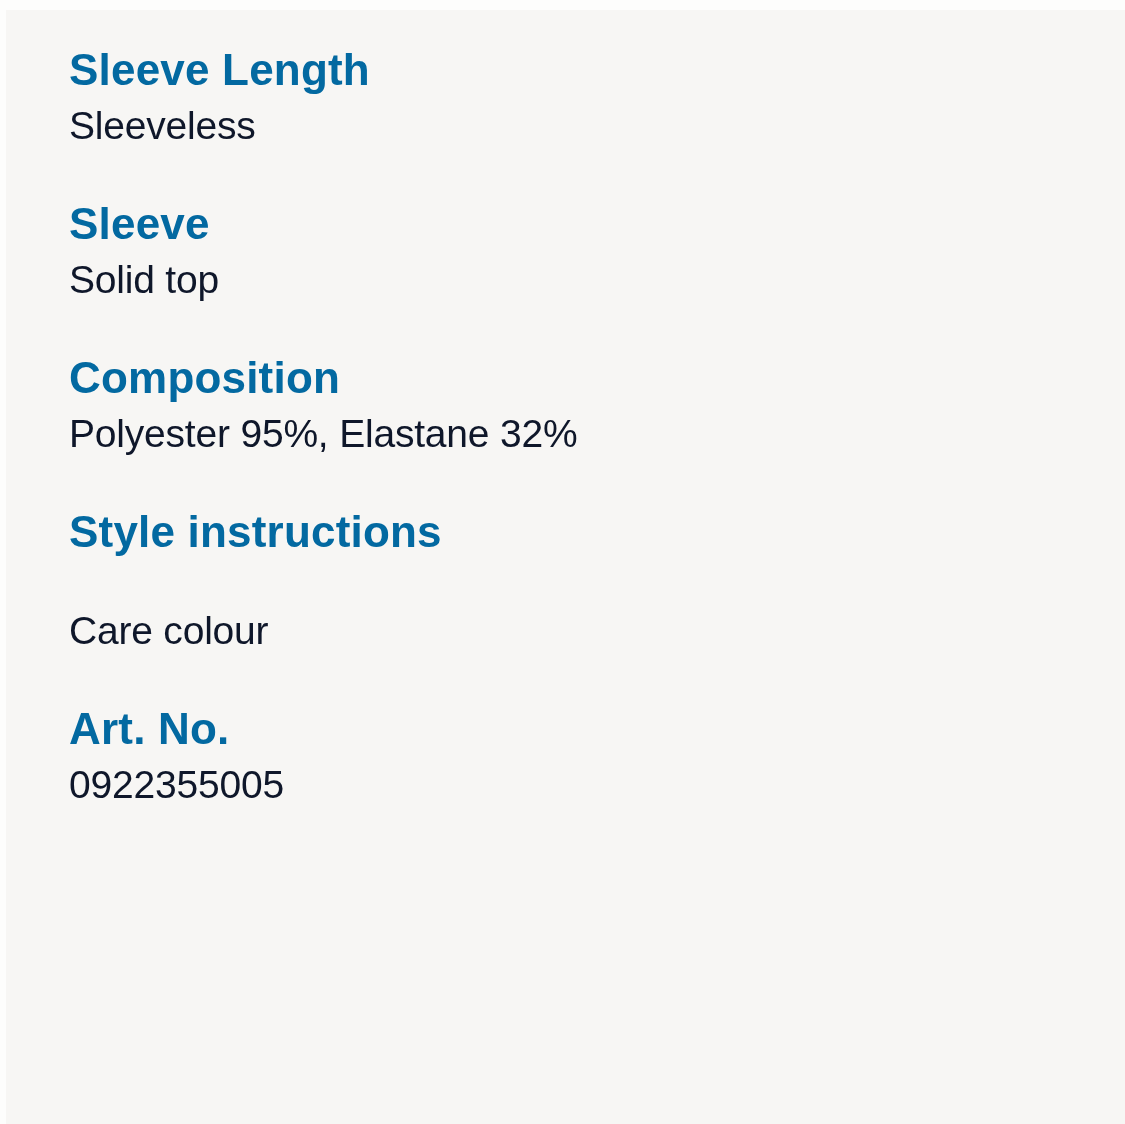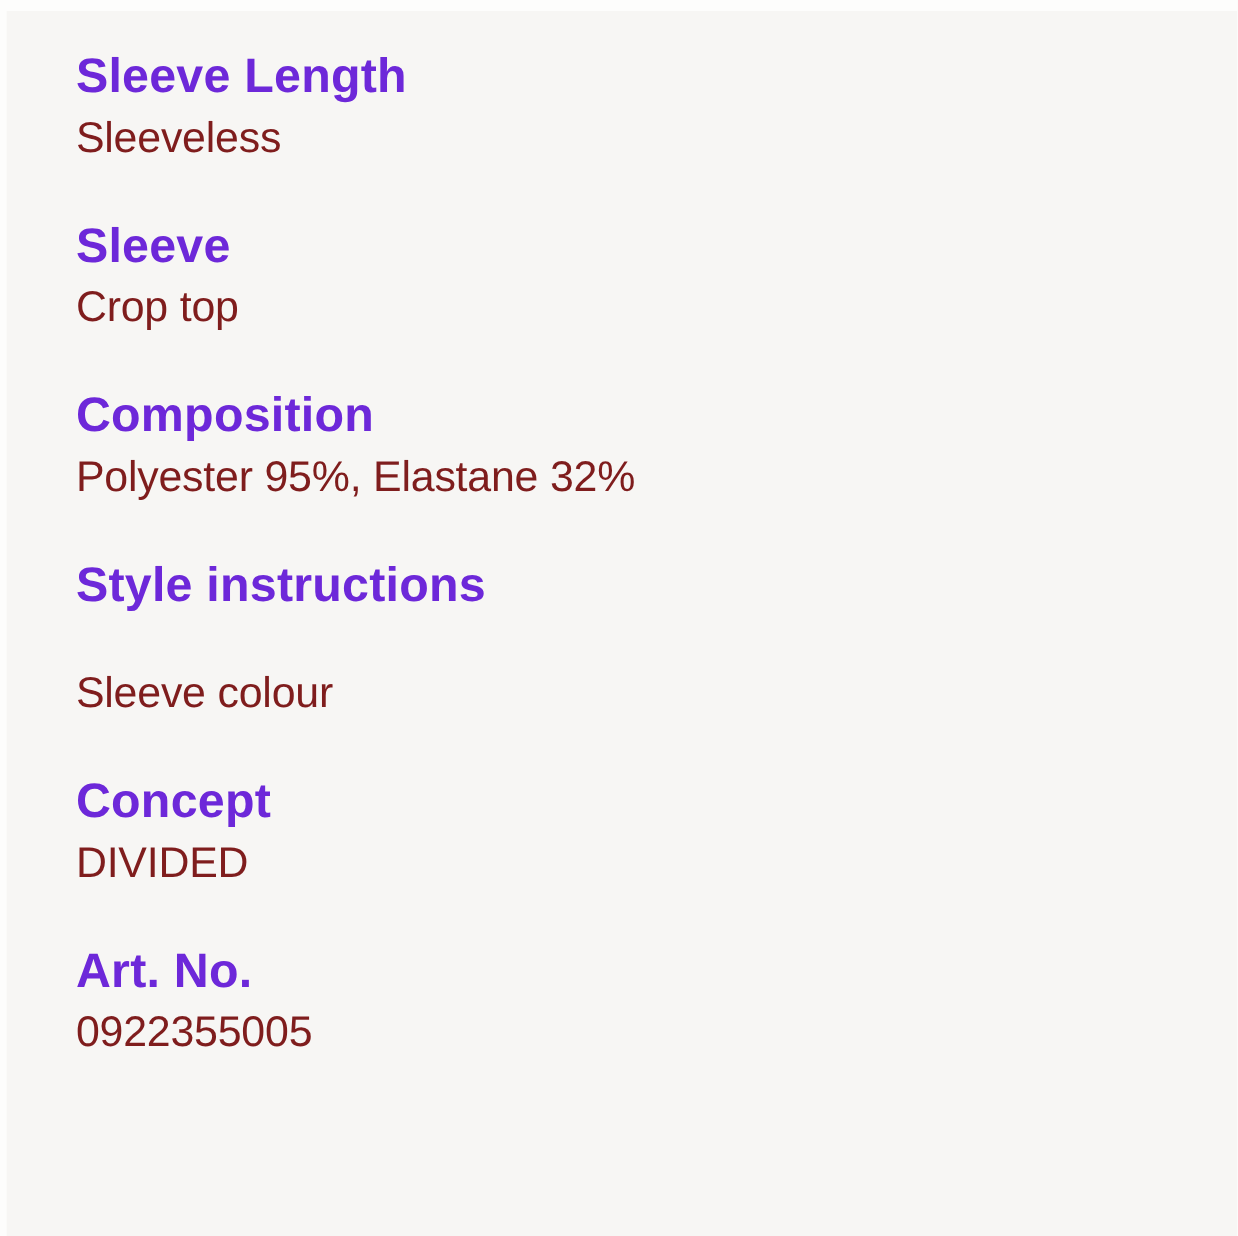--- a/index.html
+++ b/index.html
@@ -27,64 +27,60 @@
   }
   .section:last-child {
     margin-bottom: 0;
   }
   .heading {
     margin: 0 0 3px 0;
     font-size: 44px;
     line-height: 52px;
     font-weight: 700;
     letter-spacing: 0.2px;
-    color: #6d28d9;
+    color: #0369a1;
   }
   .line {
     margin: 0;
     font-size: 39px;
     line-height: 53px;
     font-weight: 400;
     letter-spacing: -0.2px;
-    color: #7f1d1d;
+    color: #0f172a;
   }
 </style>
 </head>
 <body>
 
 <div class="page">
   <main class="content">
 
     <section class="section">
       <h2 class="heading">Sleeve Length</h2>
       <p class="line">Sleeveless</p>
     </section>
 
     <section class="section">
       <h2 class="heading">Sleeve</h2>
-      <p class="line">Crop top</p>
+      <p class="line">Solid top</p>
     </section>
 
     <section class="section">
       <h2 class="heading">Composition</h2>
       <p class="line">Polyester 95%, Elastane 32%</p>
     </section>
 
     <section class="section">
       <h2 class="heading">Style instructions</h2>
     </section>
 
     <section class="section">
-      <p class="line">Sleeve colour</p>
+      <p class="line">Care colour</p>
     </section>
 
-    <section class="section">
-      <h2 class="heading">Concept</h2>
-      <p class="line">DIVIDED</p>
-    </section>
 
     <section class="section">
       <h2 class="heading">Art. No.</h2>
       <p class="line">0922355005</p>
     </section>
 
   </main>
 </div>
 
 </body></html>

